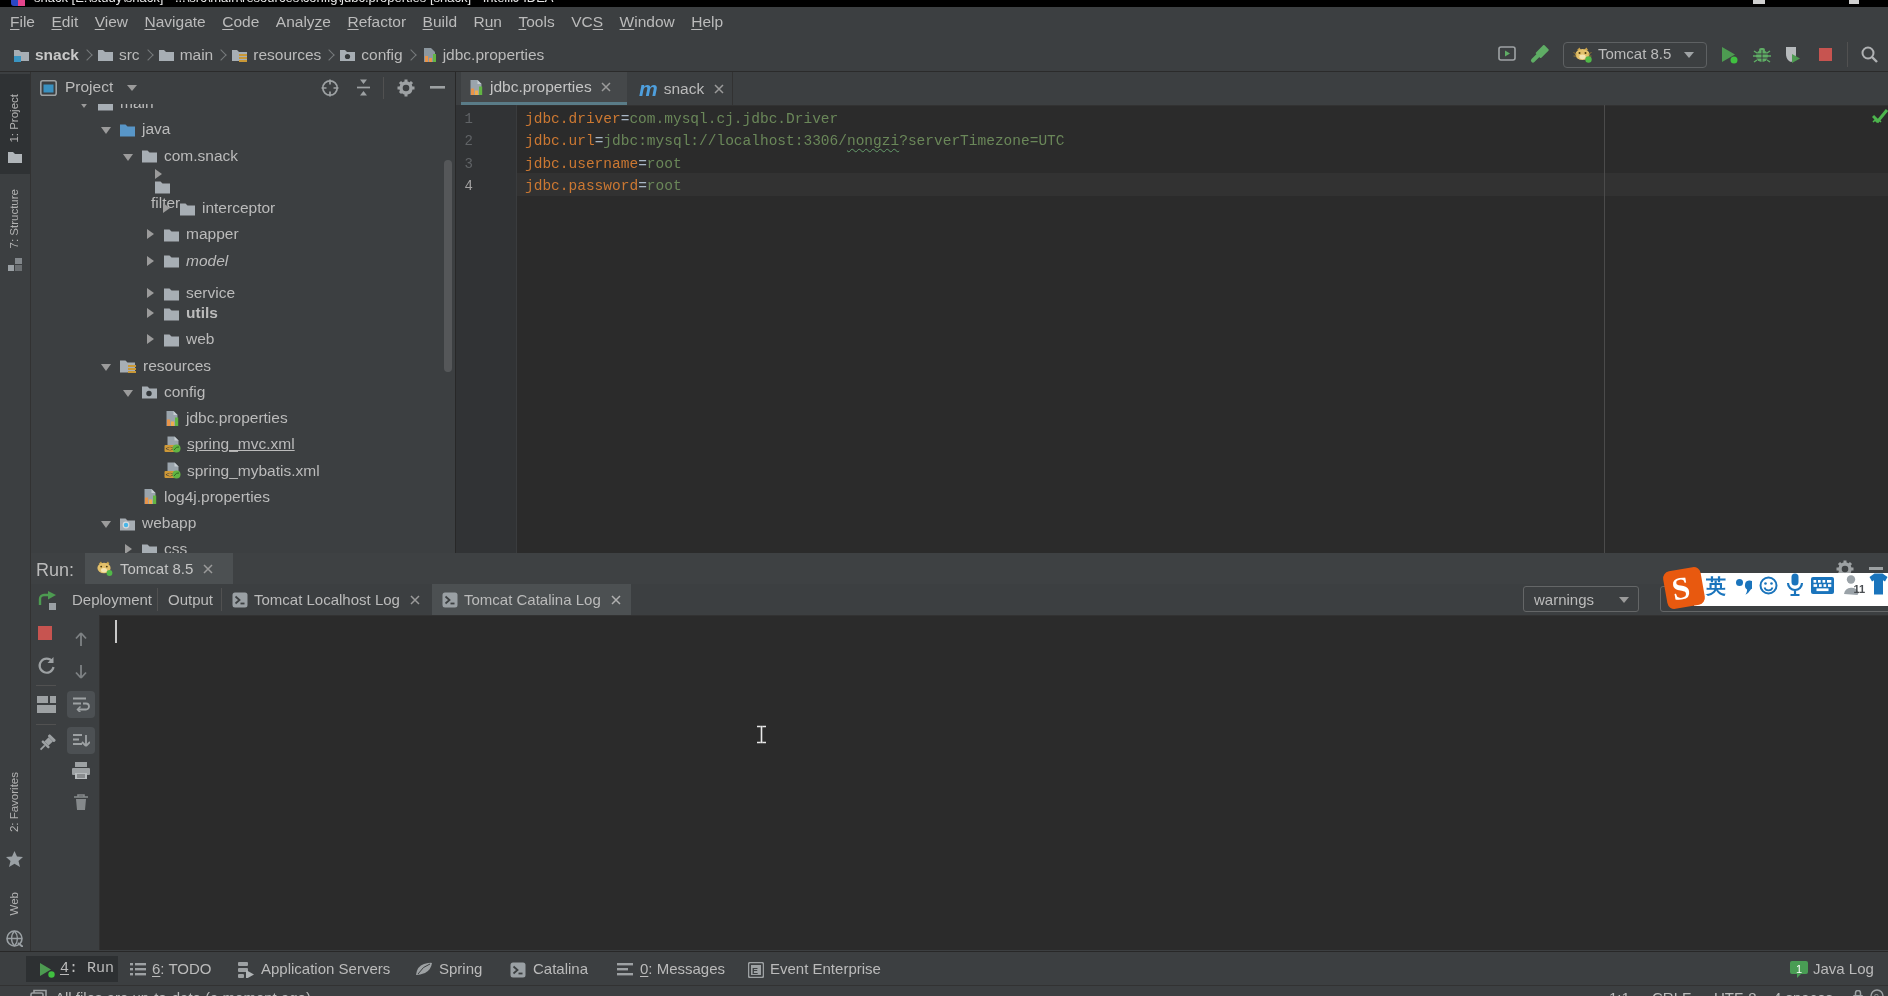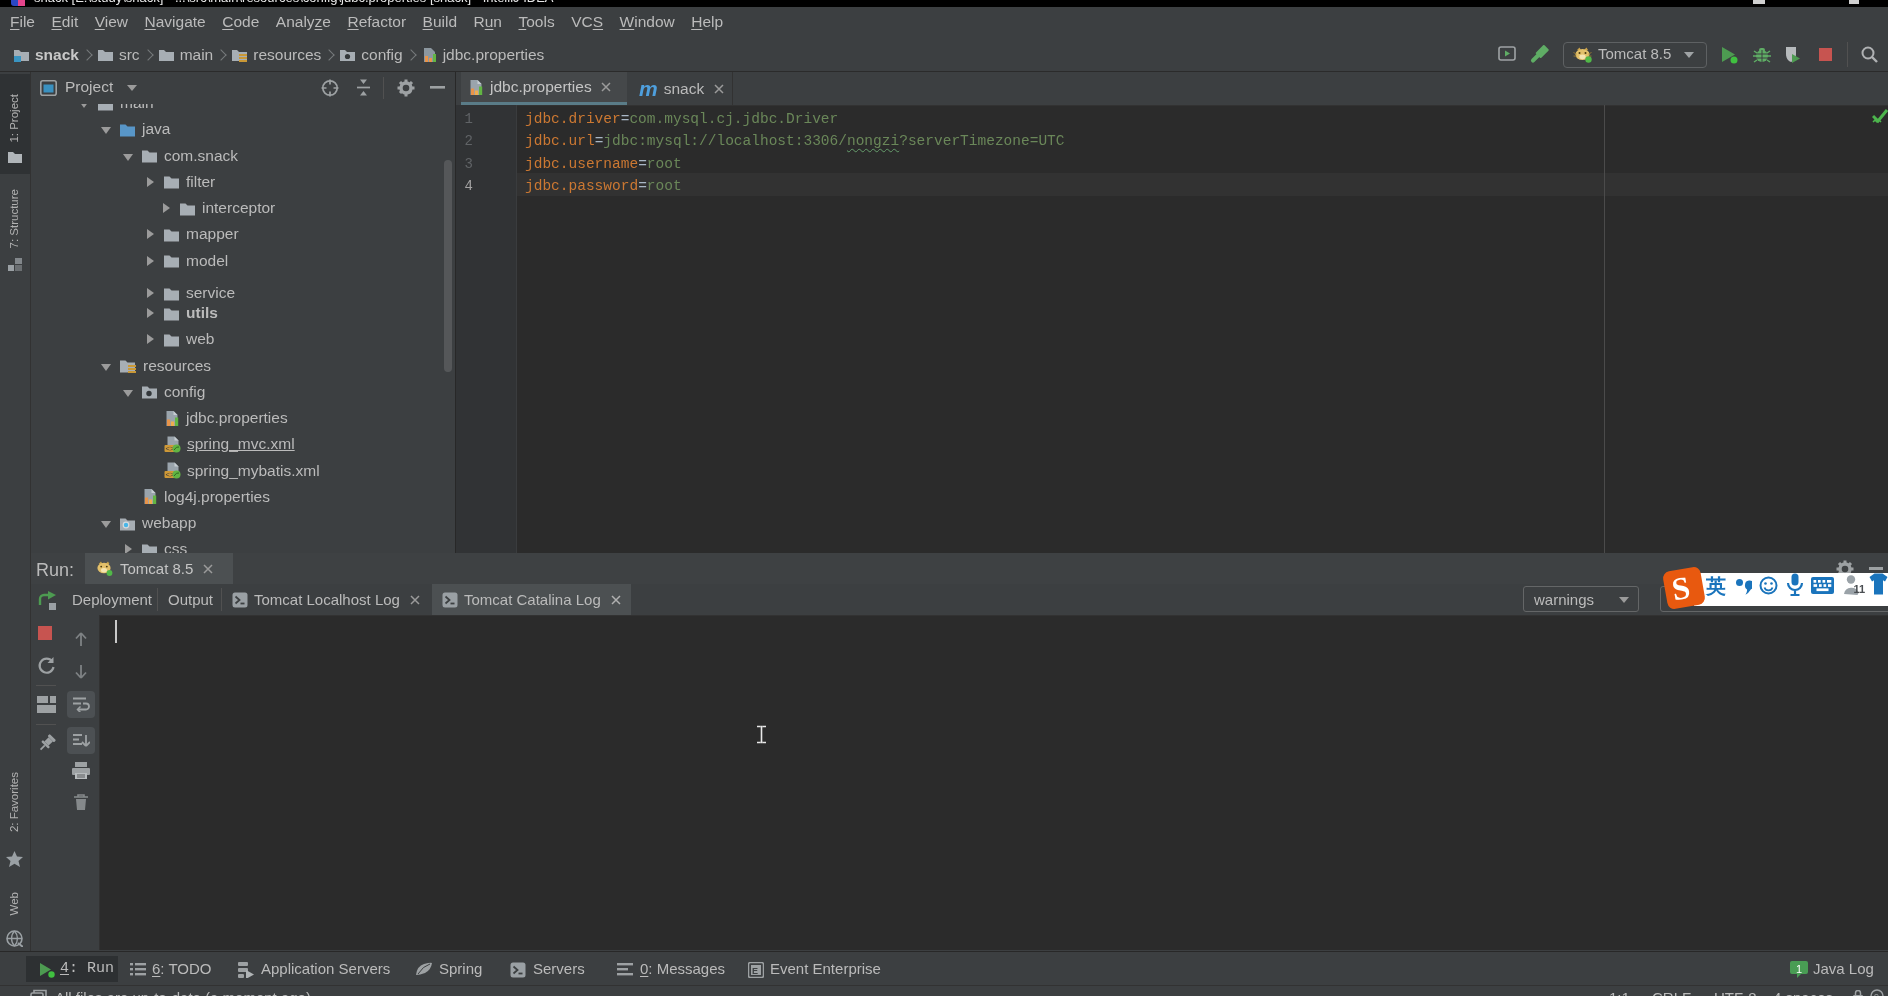--- a/index.html
+++ b/index.html
@@ -216,42 +216,42 @@
         </svg>
         <span style="margin-left:6px;">java</span>
       </div>
     <div class="trow" style="left:92px;top:38.50px;">
         <span class="chev" style="margin:3px 8px 0 0;"></span>
         <svg width="17" height="15" style="flex:none;">
           <path d="M1 2.5 h5.5 l2 2 h7.5 v10 h-15 z" fill="#a7aeb4"></path>
         </svg>
         <span style="margin-left:6px;">com.snack</span>
       </div>
-    <div class="trow" style="left:114px;top:64.75px;">
+    <div class="trow" style="left:114px;top:64.75px;flex-direction:column;">
         <span class="chevR" style="margin:0 9.5px 0 1.5px;"></span>
         <svg width="17" height="15" style="flex:none;">
           <path d="M1 2.5 h5.5 l2 2 h7.5 v10 h-15 z" fill="#a7aeb4"></path>
         </svg>
         <span style="margin-left:6px;">filter</span>
       </div>
     <div class="trow" style="left:130px;top:91.00px;text-align:center;">
         <span class="chevR" style="margin:0 9.5px 0 1.5px;"></span>
         <svg width="17" height="15" style="flex:none;">
           <path d="M1 2.5 h5.5 l2 2 h7.5 v10 h-15 z" fill="#a7aeb4"></path>
         </svg>
         <span style="margin-left:6px;">interceptor</span>
       </div>
     <div class="trow" style="left:114px;top:117.25px;">
         <span class="chevR" style="margin:0 9.5px 0 1.5px;"></span>
         <svg width="17" height="15" style="flex:none;">
           <path d="M1 2.5 h5.5 l2 2 h7.5 v10 h-15 z" fill="#a7aeb4"></path>
         </svg>
         <span style="margin-left:6px;">mapper</span>
       </div>
-    <div class="trow" style="left:114px;top:143.50px;">
+    <div class="trow" style="left:114px;top:143.50px;font-style:italic;">
         <span class="chevR" style="margin:0 9.5px 0 1.5px;"></span>
         <svg width="17" height="15" style="flex:none;">
           <path d="M1 2.5 h5.5 l2 2 h7.5 v10 h-15 z" fill="#a7aeb4"></path>
         </svg>
         <span style="margin-left:6px;">model</span>
       </div>
     <div class="trow" style="left:114px;top:176px;">
         <span class="chevR" style="margin:0 9.5px 0 1.5px;"></span>
         <svg width="17" height="15" style="flex:none;">
           <path d="M1 2.5 h5.5 l2 2 h7.5 v10 h-15 z" fill="#a7aeb4"></path>
@@ -622,21 +622,21 @@
   <svg class="abs" style="left:415px;top:10px;" width="18" height="15">
       <path d="M1 13 Q2 4 9 2 Q16 0 17 1 Q16 8 10 11 Q5 13 1 13 z" fill="#9da1a3"></path>
       <path d="M3 12 Q8 4 15 2" fill="none" stroke="#3c3f41" stroke-width="1"></path>
     </svg>
   <span class="abs txt" style="left:439px;top:8px;">Spring</span>
   <svg class="abs" style="left:510px;top:10px;" width="16" height="16">
       <rect x="0.5" y="0.5" width="15" height="15" rx="2.5" fill="#9aa0a4"></rect>
       <path d="M3.5 4.5 l4 3.5 -4 3.5" fill="none" stroke="#3c3f41" stroke-width="1.8"></path>
       <path d="M8.5 11.5 h4" stroke="#3c3f41" stroke-width="1.8"></path>
     </svg>
-  <span class="abs txt" style="left:533px;top:8px;">Servers</span>
+  <span class="abs txt" style="left:533px;top:8px;">Catalina</span>
   <svg class="abs" style="left:617px;top:11px;" width="16" height="13">
       <g fill="#9da1a3">
         <rect x="0" y="0" width="16" height="2.4"></rect>
         <rect x="0" y="5" width="11" height="2.4"></rect>
         <rect x="0" y="10" width="16" height="2.4"></rect>
       </g>
     </svg>
   <span class="abs txt" style="left:640px;top:8px;"><u>0</u>: Messages</span>
   <svg class="abs" style="left:748px;top:10px;" width="16" height="16">
       <rect x="0.5" y="0.5" width="15" height="15" rx="2" fill="none" stroke="#9da1a3" stroke-width="1.5"></rect>

